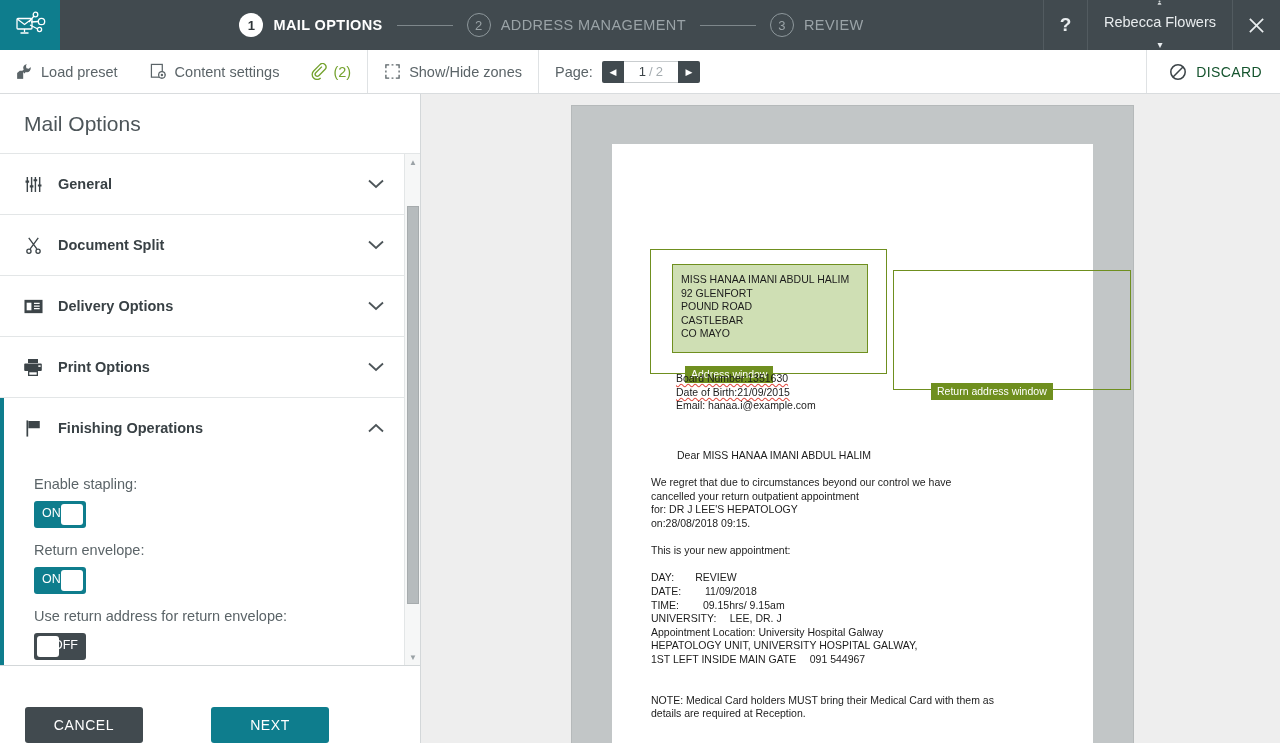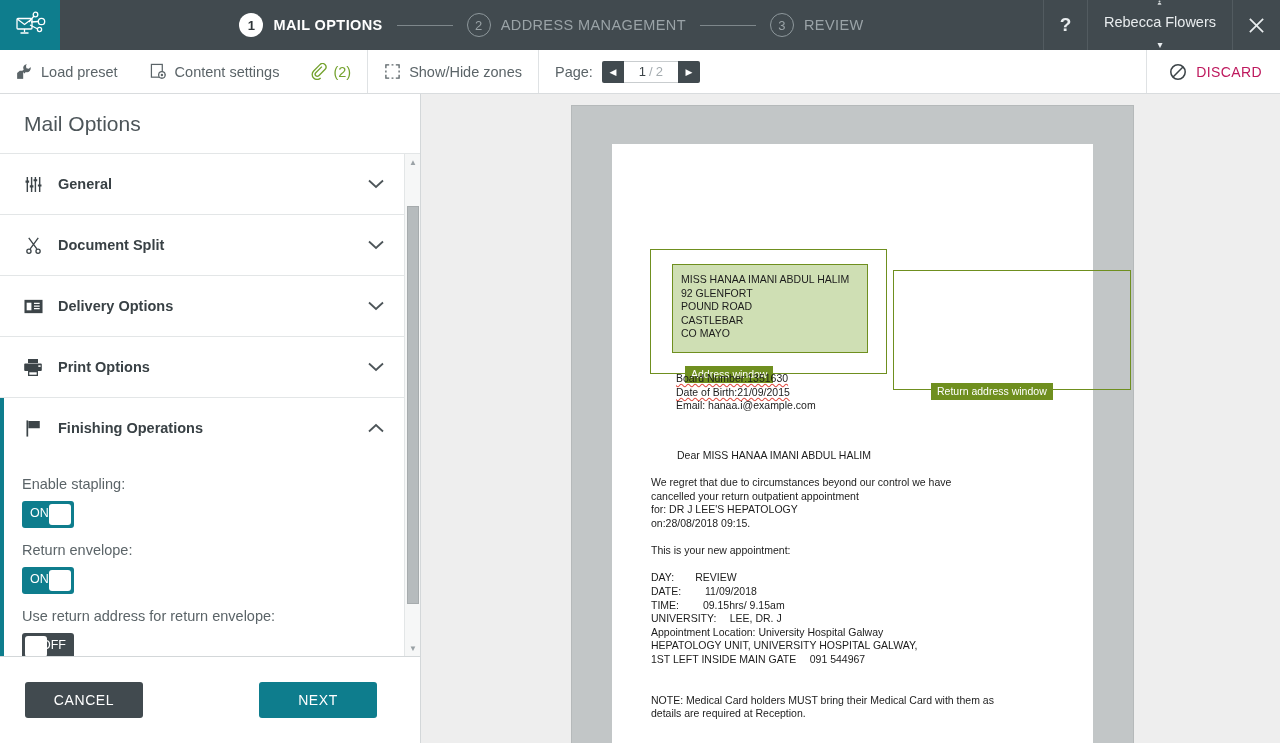--- a/index.html
+++ b/index.html
@@ -69,21 +69,21 @@
   }
   .pg-field {
     width: 54px; background: #fff; border-top: 1px solid #c9cdcf; border-bottom: 1px solid #c9cdcf;
     display: flex; align-items: center; justify-content: center;
     font-size: 13px; color: #3c4448; gap: 3px;
   }
   .pg-field .tot { color: #a4abaf; }
   .discard {
     margin-left: auto; display: flex; align-items: center; gap: 9px;
     padding: 0 18px 0 22px; border-left: 1px solid #dfe2e4;
-    color: #be185d; font-size: 14px; letter-spacing: .4px; cursor: pointer;
+    color: #14532d; font-size: 14px; letter-spacing: .4px; cursor: pointer;
   }
 
   
   .sidebar {
     position: absolute; top: 94px; left: 0; width: 421px; height: 649px;
     background: #ffffff; border-right: 1px solid #d3d7d9;
     display: flex; flex-direction: column;
   }
   .panel-title {
     height: 60px; display: flex; align-items: center; padding: 0 24px;
@@ -95,21 +95,21 @@
   .acc-sec.open { border-left: 4px solid #0e7d8d; }
   .acc-head {
     height: 60px; display: flex; align-items: center; gap: 14px;
     padding: 0 20px 0 22px; cursor: pointer;
   }
   .acc-sec.open .acc-head { padding-left: 18px; }
   .acc-ico { width: 22px; display: flex; align-items: center; justify-content: center; color: #3c4448; }
   .acc-title { flex: 1; font-size: 14.5px; font-weight: bold; color: #394145; }
   .chev { color: #4d5559; }
   .acc-body { padding: 4px 0 18px 22px; }
-  .acc-sec.open .acc-body { padding-left: 18px; }
+  .acc-sec.open .acc-body { padding-left: 30px; }
   .fld-label { font-size: 14.5px; color: #5b6468; margin: 14px 0 9px; }
   .toggle {
     width: 52px; height: 27px; border-radius: 3px; display: flex;
     align-items: center; cursor: pointer; overflow: hidden; position: relative;
   }
   .toggle.on { background: #0e7d8d; justify-content: flex-start; }
   .toggle.off { background: #414a4f; justify-content: flex-end; }
   .toggle .knob {
     width: 22px; height: 21px; background: #ffffff; border-radius: 3px;
     position: absolute; top: 3px;
@@ -132,22 +132,22 @@
     display: flex; align-items: center; justify-content: center;
     color: #9aa2a6; font-size: 8px;
   }
   .vs-up { top: 0; } .vs-down { bottom: 0; }
   .vs-thumb {
     position: absolute; left: 2px; width: 12px; top: 52px; height: 398px;
     background: #b6bbbd; border: 1px solid #a6abad;
   }
 
   .footer-bar {
-    height: 87px; border-top: 1px solid #d3d7d9; background: #ffffff;
-    display: flex; align-items: center; padding: 0 25px; gap: 116px;
+    height: 78px; border-top: 1px solid #d3d7d9; background: #ffffff;
+    display: flex; align-items: flex-end; padding: 0 25px; gap: 68px;
   }
   .btn {
     height: 36px; min-width: 118px; border: none; border-radius: 3px;
     color: #fff; font-size: 14px; letter-spacing: .6px; cursor: pointer;
     font-family: "Liberation Sans", sans-serif;
   }
   .btn-cancel { background: #414a4f; }
   .btn-next { background: #0e7d8d; }
 
   

